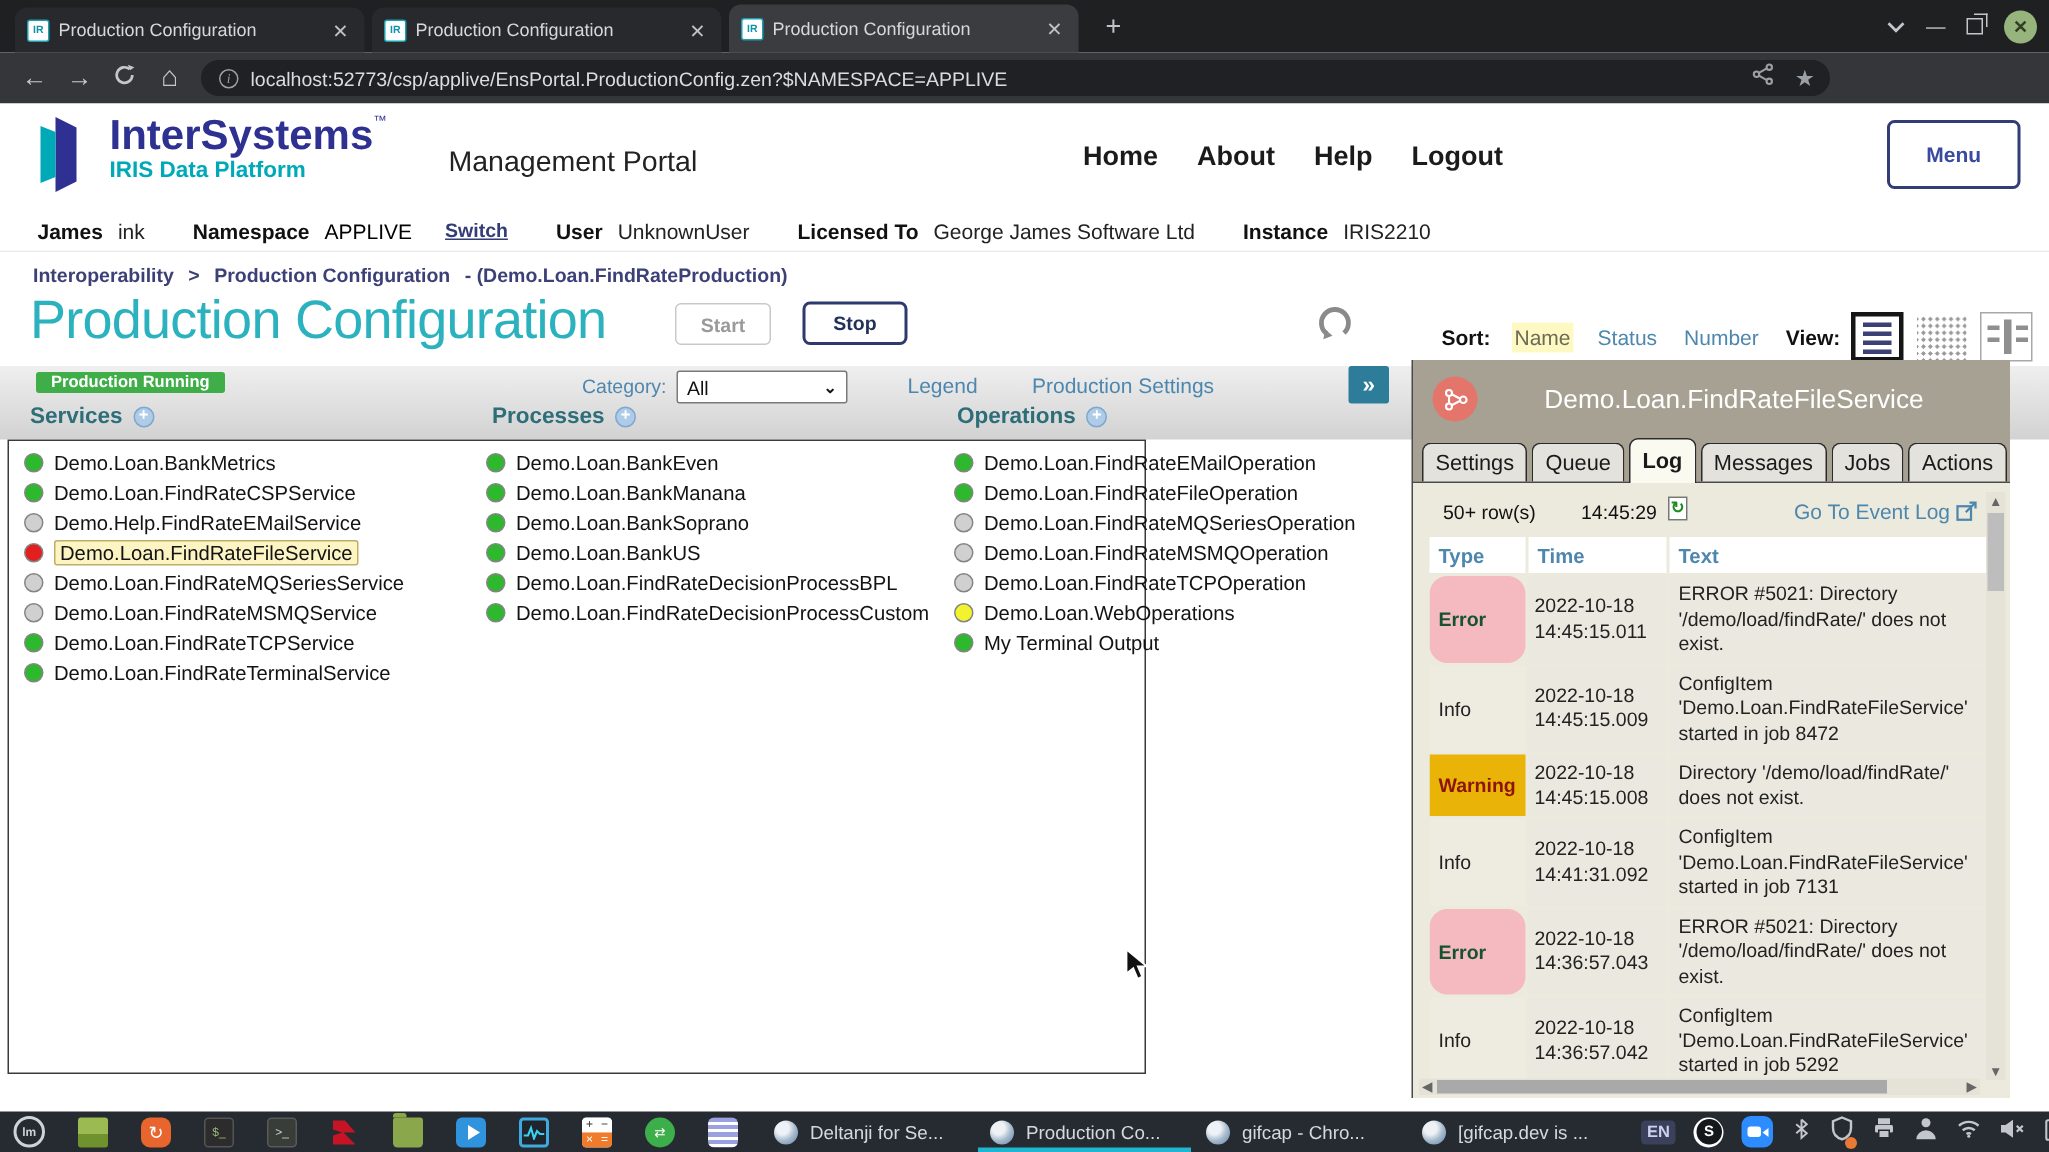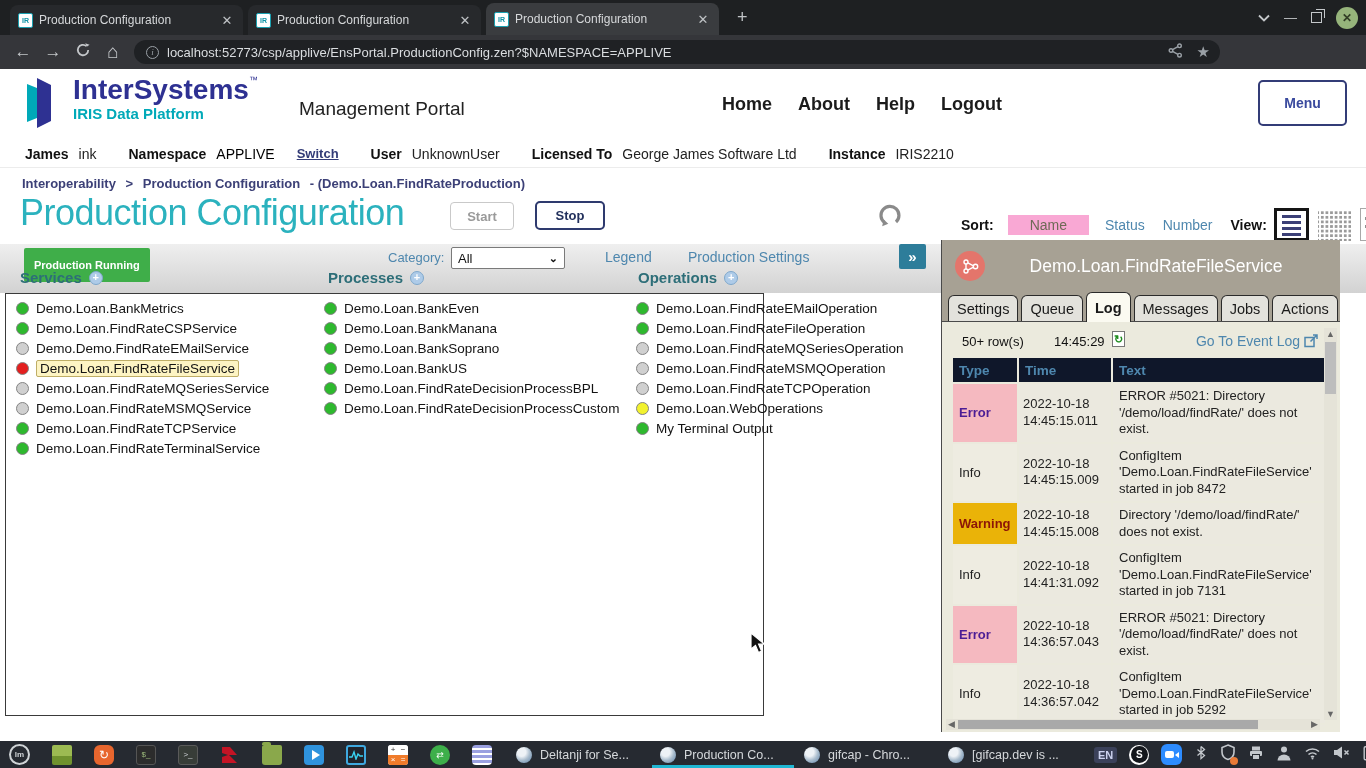--- a/index.html
+++ b/index.html
@@ -68,36 +68,36 @@
   .ptitle { position:absolute; left:20px; top:192px; font-size:36px; color:#2bb2be; letter-spacing:-0.5px; }
   .startbtn { position:absolute; left:450px; top:202px; width:64px; height:28px; background:#fff;
               border:1px solid #c9c9c9; border-radius:4px; color:#9a9a9a; font-size:13px; font-weight:bold;
               display:flex; align-items:center; justify-content:center; }
   .stopbtn { position:absolute; left:535px; top:201px; width:70px; height:29px; background:#fff;
              border:2px solid #2e3a6e; border-radius:5px; color:#22305c; font-size:13px; font-weight:bold;
              display:flex; align-items:center; justify-content:center; }
   .spinner { position:absolute; left:877px; top:202px; }
   .sortrow { position:absolute; top:208px; left:961px; display:flex; align-items:center; font-size:14px; }
   .sortlbl { font-weight:bold; color:#111; margin-right:14px; }
-  .sortname { background:#f9a8d4; color:#6e6a56; padding:2px 22px; margin-right:16px; }
+  .sortname { background:#fef9c3; color:#6e6a56; padding:2px 2px; margin-right:16px; }
   .sortlink { color:#4e87ae; margin-right:18px; }
   .viewlbl { font-weight:bold; color:#111; margin-right:7px; }
   .vic { width:35px; height:33px; background:#fff; margin-right:9px; position:relative; }
   .vic1 { border:3px solid #151515; }
   .vic1 i { position:absolute; left:5px; right:5px; height:2.5px; background:#3c4077; }
   .vic2 { background-image:radial-gradient(#9a9a9a 1.3px, transparent 1.4px); background-size:4.6px 4.6px;
           background-position:2px 4px; width:33px; height:30px; margin-top:2px; }
   .vic3 { border:1px solid #a8a8a8; }
   .vic3 .bar { position:absolute; left:15px; top:4px; bottom:4px; width:5px; background:#8f8f8f; }
   .vic3 i { position:absolute; height:2.5px; background:#8f8f8f; width:8px; }
 
   
   .ribbon { position:absolute; top:244px; left:0; width:1366px; height:49px;
             background:linear-gradient(#efefef,#d2d2d2); }
-  .badge { position:absolute; left:24px; top:4px; height:34px; background:#3fae49; border-radius:2px;
+  .badge { position:absolute; left:24px; top:4px; height:14px; background:#3fae49; border-radius:2px;
            color:#fff; font-size:11px; font-weight:bold; display:flex; align-items:center; padding:0 10px; }
   .catlbl { position:absolute; left:388px; top:6px; font-size:13px; color:#4e87ae; }
   .catsel { position:absolute; left:451px; top:3px; width:114px; height:22px; background:#fff;
             border:1px solid #7a7a7a; border-radius:2px; font-size:13px; color:#111; display:flex;
             align-items:center; padding:0 6px; }
   .catsel .chev { margin-left:auto; font-size:11px; font-weight:bold; color:#111; }
   .riblink { position:absolute; top:5px; font-size:14px; color:#4e87ae; }
   .expand { position:absolute; left:899px; top:0; width:27px; height:25px; background:#2d7d9a; color:#fff;
             border-radius:2px; font-size:15px; font-weight:bold; display:flex; align-items:center; justify-content:center; }
   .colhead { position:absolute; top:25px; display:flex; align-items:center; gap:7px; }
@@ -135,28 +135,28 @@
   .pbody { position:absolute; top:81px; left:0; right:0; bottom:0; background:#ebeadd; border-top:1px solid #4a4a4a; }
   .ltool { position:absolute; top:8px; left:0; right:0; height:24px; }
   .lcount { position:absolute; left:20px; top:4px; font-size:13px; color:#111; }
   .ltime { position:absolute; left:112px; top:4px; font-size:13px; color:#111; }
   .lrefresh { position:absolute; left:170px; top:1px; width:13px; height:16px; background:#fff;
               border:1px solid #777; color:#1f8c1f; font-size:11px; line-height:14px; text-align:center; font-weight:bold; }
   .golink { position:absolute; right:40px; top:3px; font-size:14px; color:#4e87ae; }
   .goic { position:absolute; right:22px; top:4px; }
   .ltable { position:absolute; left:11px; top:36px; width:372px; }
   .lhead { display:flex; gap:2px; height:24px; margin-bottom:2px; }
-  .lhead div { background:#0f172a; color:#4e87ae; font-weight:bold; font-size:13.5px; display:flex;
+  .lhead div { background:#ffffff; color:#4e87ae; font-weight:bold; font-size:13.5px; display:flex;
                align-items:center; padding:0 6px; }
   .h-type { width:64px; } .h-time { width:92px; } .h-text { flex:1; }
   .log-rows { height:342px; overflow:hidden; }
   .lrow { display:flex; gap:2px; margin-bottom:2px; }
   .c-type { width:64px; flex:none; background:#eeece1; font-size:13px; font-weight:bold; color:#222;
             display:flex; align-items:center; padding:0 6px; }
-  .lrow.error .c-type { background:#f5b9c0; color:#4c1d95; }
+  .lrow.error .c-type { background:#f5b9c0; color:#14532d;border-radius:12px; }
   .lrow.warning .c-type { background:#eab308; color:#8c1507; }
   .lrow.info .c-type { font-weight:normal; }
   .c-time { width:92px; flex:none; background:#ebe9df; font-size:13px; line-height:16.5px; color:#222;
             display:flex; flex-direction:column; justify-content:center; padding:0 4px; }
   .c-text { flex:1; background:#ebe9df; font-size:13px; line-height:16.5px; color:#222; padding:4px 6px 4px 6px; }
   .vscroll { position:absolute; right:3px; top:6px; width:13px; height:392px; background:#e5e3d8; }
   .vscroll .arr { position:absolute; left:0; right:0; text-align:center; color:#666; font-size:9px; }
   .vscroll .thumb { position:absolute; left:1px; right:1px; top:14px; height:52px; background:#bdbdbd; }
   .hscroll { position:absolute; left:4px; right:20px; bottom:2px; height:11px; background:#e5e3d8; }
   .hscroll .arr { position:absolute; top:0; color:#666; font-size:9px; line-height:11px; }
@@ -386,21 +386,21 @@
       <li class="item">
           <span class="dot green"></span>
           <span class="ilabel">Demo.Loan.BankMetrics</span>
         </li>
       <li class="item">
           <span class="dot green"></span>
           <span class="ilabel">Demo.Loan.FindRateCSPService</span>
         </li>
       <li class="item">
           <span class="dot gray"></span>
-          <span class="ilabel">Demo.Demo.FindRateEMailService</span>
+          <span class="ilabel">Demo.Help.FindRateEMailService</span>
         </li>
       <li class="item">
           <span class="dot red"></span>
           <span class="ilabel selected">Demo.Loan.FindRateFileService</span>
         </li>
       <li class="item">
           <span class="dot gray"></span>
           <span class="ilabel">Demo.Loan.FindRateMQSeriesService</span>
         </li>
       <li class="item">

